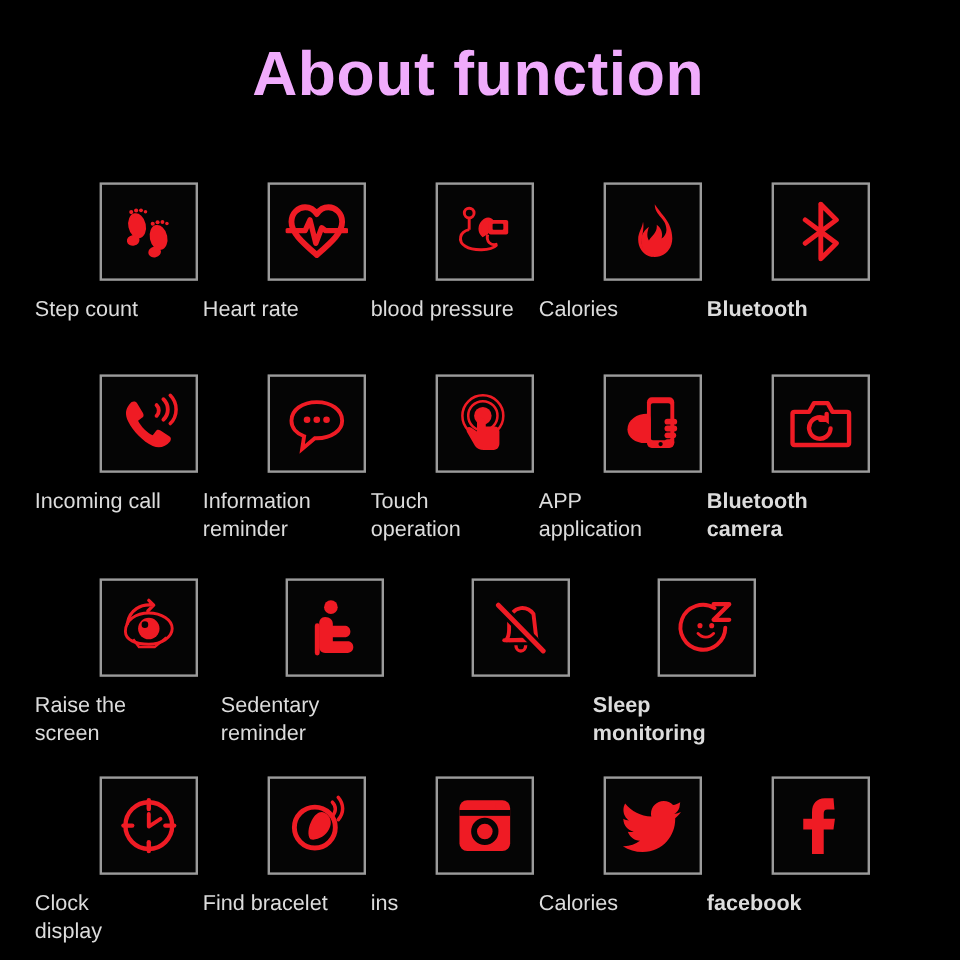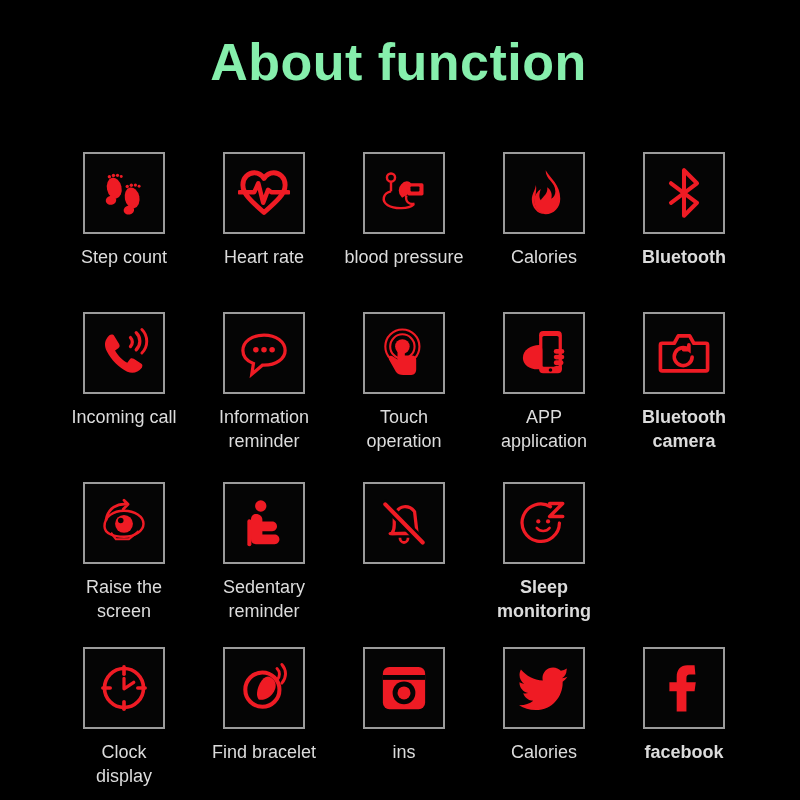--- a/index.html
+++ b/index.html
@@ -14,41 +14,41 @@
     background: #000000;
     overflow: hidden;
     font-family: "Liberation Sans", sans-serif;
   }
   #page-title {
     position: absolute;
     top: 30px;
     left: 0;
     width: 797px;
     text-align: center;
-    color: #86efac;
+    color: #f0abfc;
     font-size: 52px;
     font-weight: bold;
     letter-spacing: 0.5px;
     line-height: 64px;
     white-space: nowrap;
   }
   #grid {
     position: absolute;
     top: 152px;
     left: 83px;
     width: 644px;
   }
   .grid-row {
     display: flex;
     flex-direction: row;
     width: 644px;
   }
   .grid-row.r1 { height: 160px; }
   .grid-row.r2 { height: 170px; }
-  .grid-row.r3 { height: 165px; }
+  .grid-row.r3 { height: 165px; gap: 15px; }
   .grid-row.r4 { height: 150px; }
 
   .cell {
     width: 82px;
     margin-right: 58px;
     display: flex;
     flex-direction: column;
     align-items: center;
   }
   .cell:last-child { margin-right: 0; font-weight: bold; }
@@ -66,21 +66,20 @@
   .icon-box svg {
     width: 52px;
     height: 52px;
     display: block;
   }
   .cell-label {
     margin-top: 11px;
     color: #dcdcdc;
     font-size: 18px;
     line-height: 24px;
-    text-align: center;
     white-space: pre-line;
     width: 190px;
   }
 </style>
 </head>
 <body>
 
 <div id="page">
 
   <div id="page-title">About function</div>

